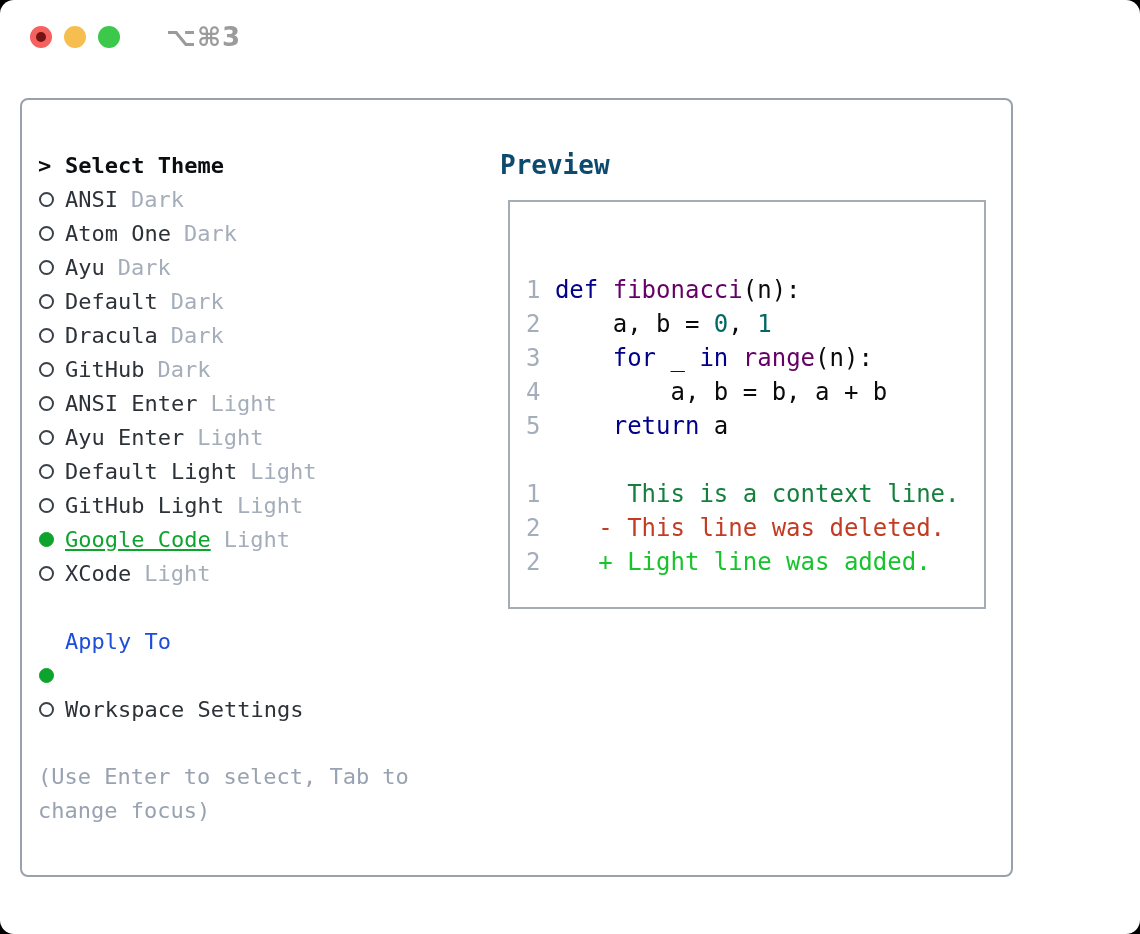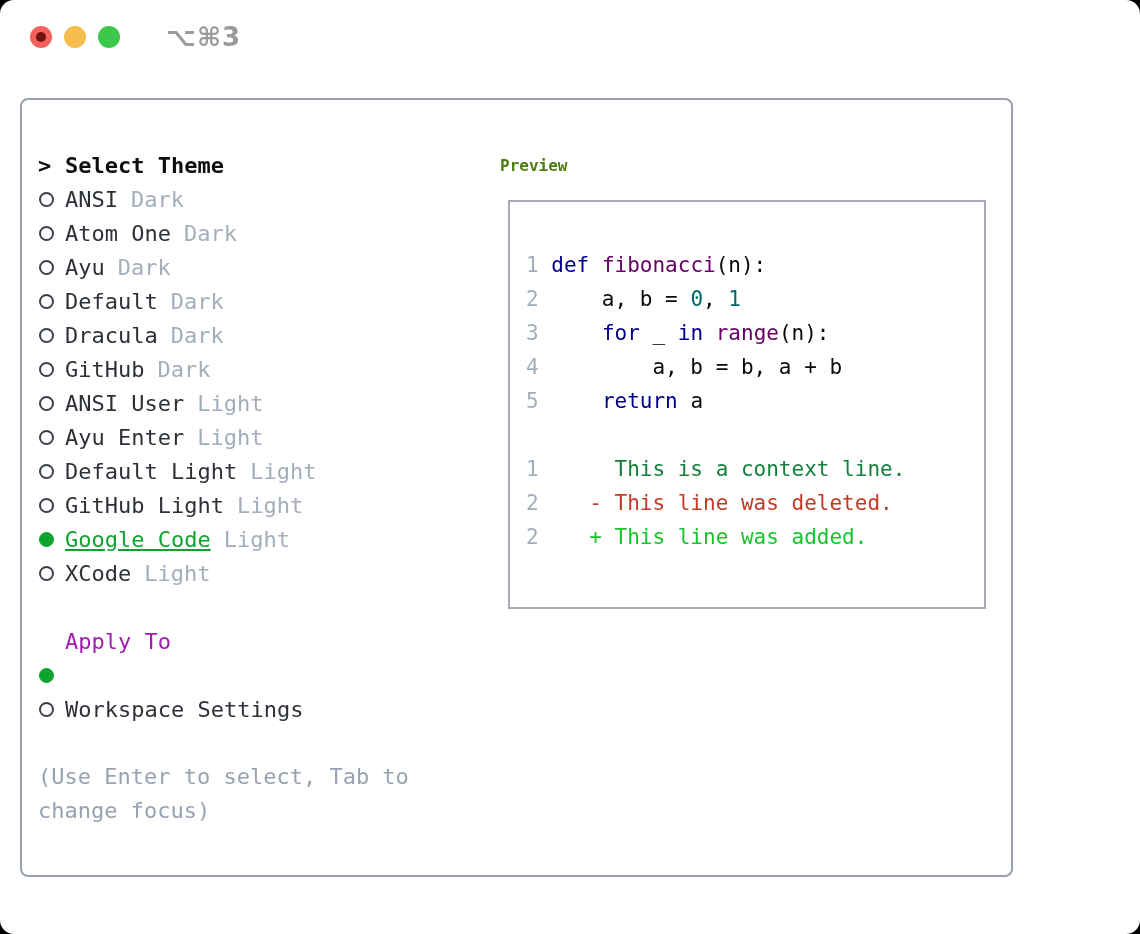--- a/index.html
+++ b/index.html
@@ -34,32 +34,32 @@
   .hdr{font-weight:bold;color:#0b0d0f;}
   .hdr .mark{font-weight:bold;color:#0b0d0f;}
   .nm{color:#2d3239;}
   .sfx{color:#a4adba;margin-left:13px;}
   .sel .nm{color:#0ca42c;text-decoration:underline;}
   .radio{
     display:inline-block;width:11px;height:11px;border-radius:50%;
     border:2px solid #3b414a;background:transparent;margin-left:1px;
   }
   .radio.on{border-color:#0ca42c;background:#0ca42c;width:13px;height:13px;border-width:1px;}
-  .subhdr{color:#a21caf;align-items:center;}
+  .subhdr{color:#1d4ed8;align-items:center;}
   .help{color:#98a2b1;line-height:34px;white-space:pre;}
   
   .preview-label{
     position:absolute;left:478px;top:48px;height:34px;display:flex;align-items:center;
-    font-size:16px;font-weight:bold;color:#4d7c0f;
+    font-size:26px;font-weight:bold;color:#0c4a6e;
   }
   .preview-box{
     position:absolute;left:486px;top:100px;width:474px;height:405px;
     border:2px solid #a5acb5;background:#fff;box-sizing:content-box;
   }
-  .code{padding:46px 0 0 16px;font-size:21px;}
+  .code{padding:46px 0 0 16px;font-size:24px;margin-top:25px;}
   .cl{height:34px;line-height:34px;white-space:pre;}
   .cl .ln{color:#a4adba;}
   .cl .kw{color:#000088;}
   .cl .fn{color:#660066;}
   .cl .num{color:#006666;}
   .cl .pl{color:#0a0a0a;}
   .cl .ctx{color:#15803d;}
   .cl .del{color:#c33b22;}
   .cl .add{color:#17c42c;}
 </style>
@@ -109,21 +109,21 @@
         <span class="nm">Dracula</span>
         <span class="sfx">Dark</span>
       </div>
       <div class="row">
         <span class="mark"><i class="radio"></i></span>
         <span class="nm">GitHub</span>
         <span class="sfx">Dark</span>
       </div>
       <div class="row">
         <span class="mark"><i class="radio"></i></span>
-        <span class="nm">ANSI User</span>
+        <span class="nm">ANSI Enter</span>
         <span class="sfx">Light</span>
       </div>
       <div class="row">
         <span class="mark"><i class="radio"></i></span>
         <span class="nm">Ayu Enter</span>
         <span class="sfx">Light</span>
       </div>
       <div class="row">
         <span class="mark"><i class="radio"></i></span>
         <span class="nm">Default Light</span>
@@ -170,18 +170,18 @@
     <div class="preview-box">
       <div class="code">
           <div class="cl"><span class="ln">1 </span><span class="kw">def </span><span class="fn">fibonacci</span><span class="pl">(n):</span></div>
           <div class="cl"><span class="ln">2 </span><span class="pl">    a, b = </span><span class="num">0</span><span class="pl">, </span><span class="num">1</span></div>
           <div class="cl"><span class="ln">3 </span><span class="pl">    </span><span class="kw">for</span><span class="pl"> _ </span><span class="kw">in</span><span class="pl"> </span><span class="fn">range</span><span class="pl">(n):</span></div>
           <div class="cl"><span class="ln">4 </span><span class="pl">        a, b = b, a + b</span></div>
           <div class="cl"><span class="ln">5 </span><span class="pl">    </span><span class="kw">return</span><span class="pl"> a</span></div>
           <div class="cl"></div>
           <div class="cl"><span class="ln">1</span><span class="ctx">      This is a context line.</span></div>
           <div class="cl"><span class="ln">2</span><span class="del">    - This line was deleted.</span></div>
-          <div class="cl"><span class="ln">2</span><span class="add">    + This line was added.</span></div>
+          <div class="cl"><span class="ln">2</span><span class="add">    + Light line was added.</span></div>
         </div>
     </div>
 
   </div>
 </div>
 
 </body></html>

